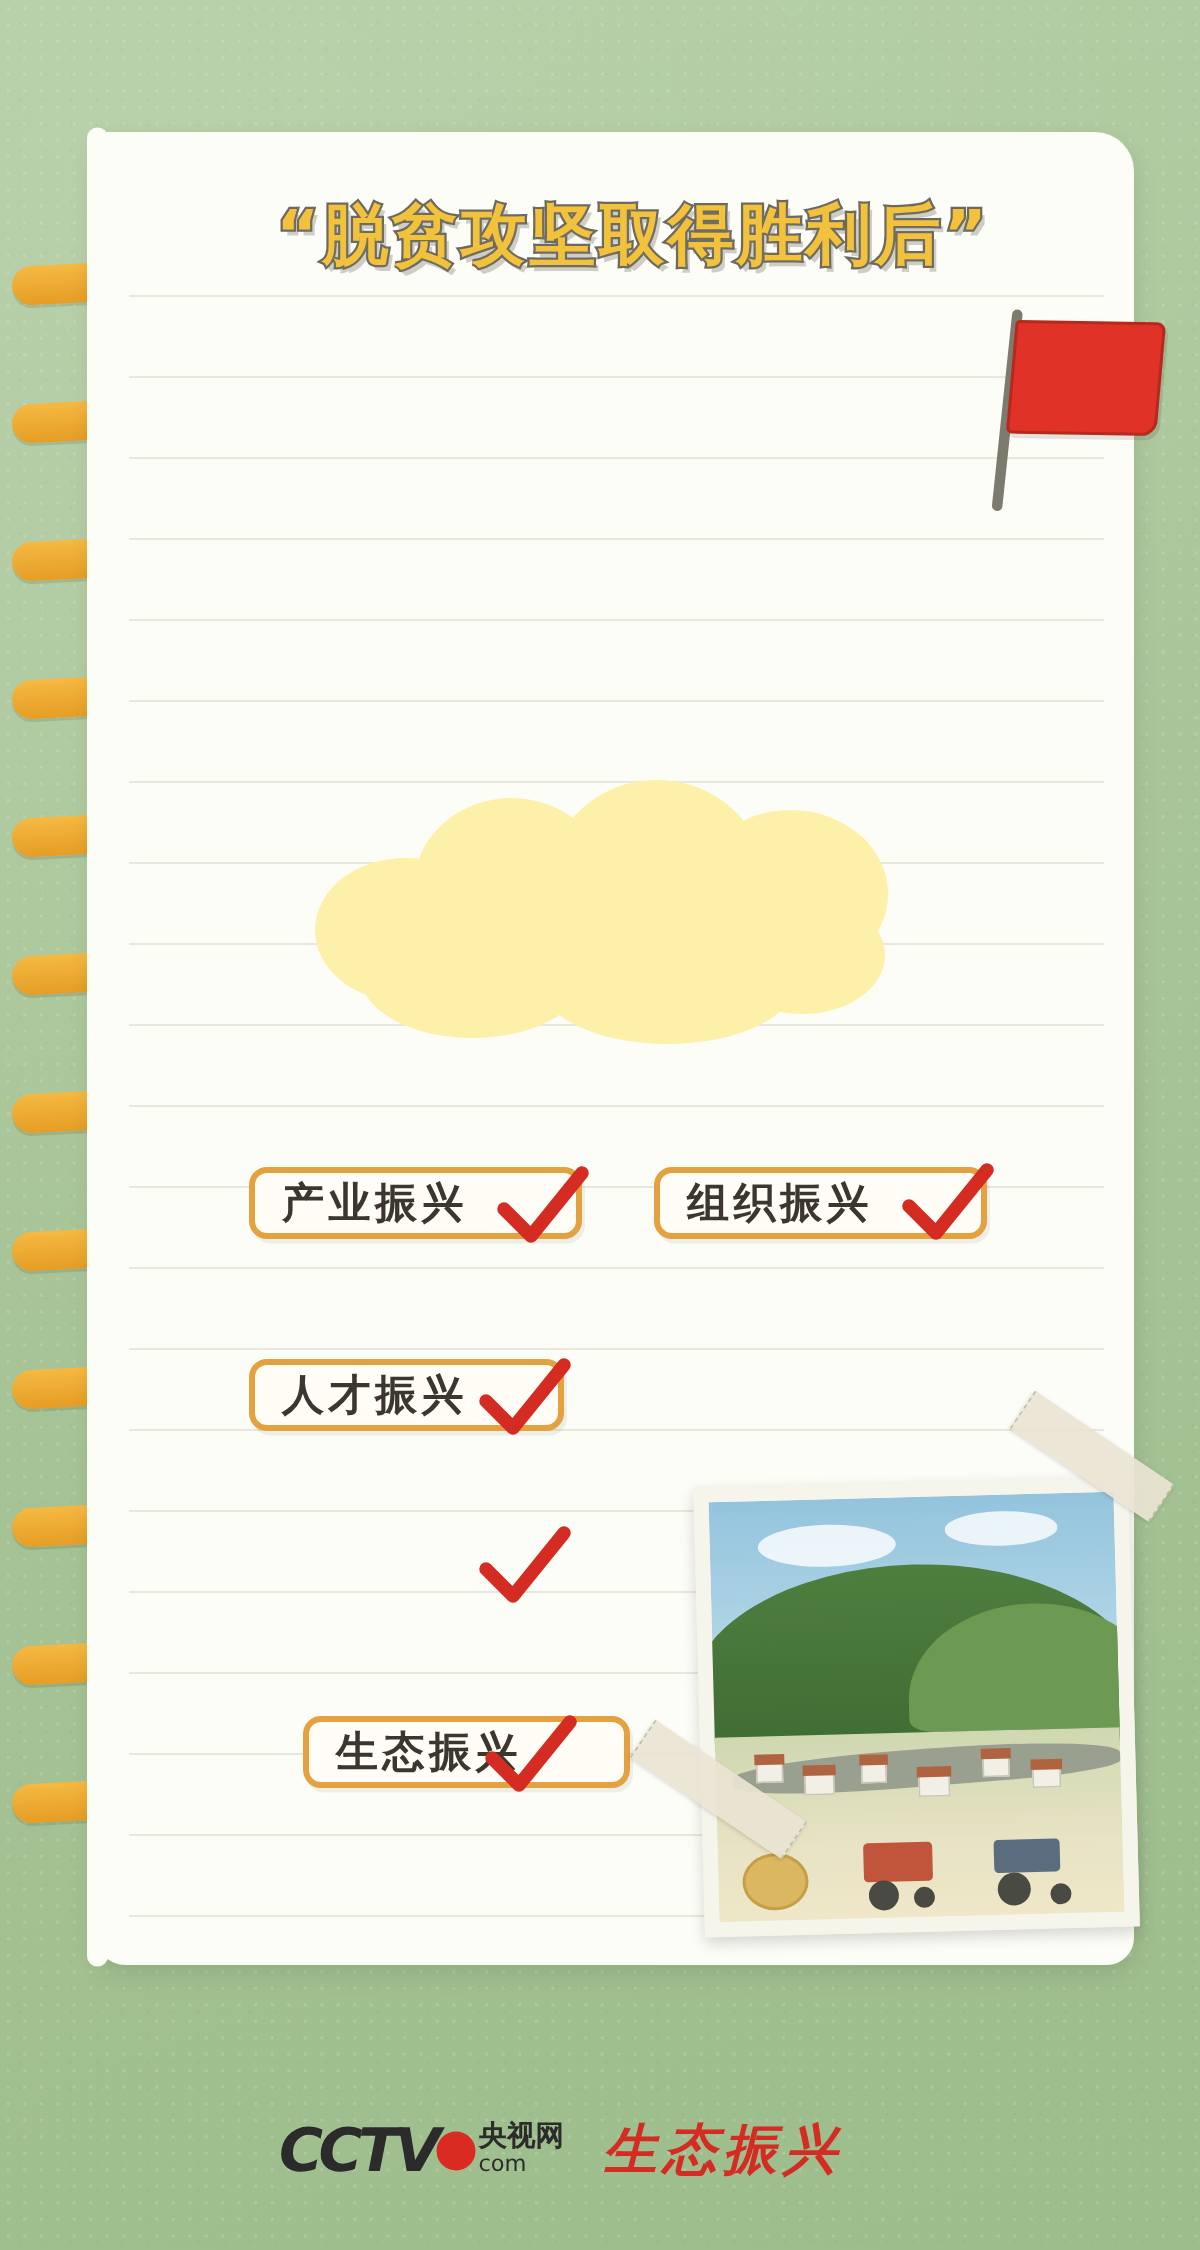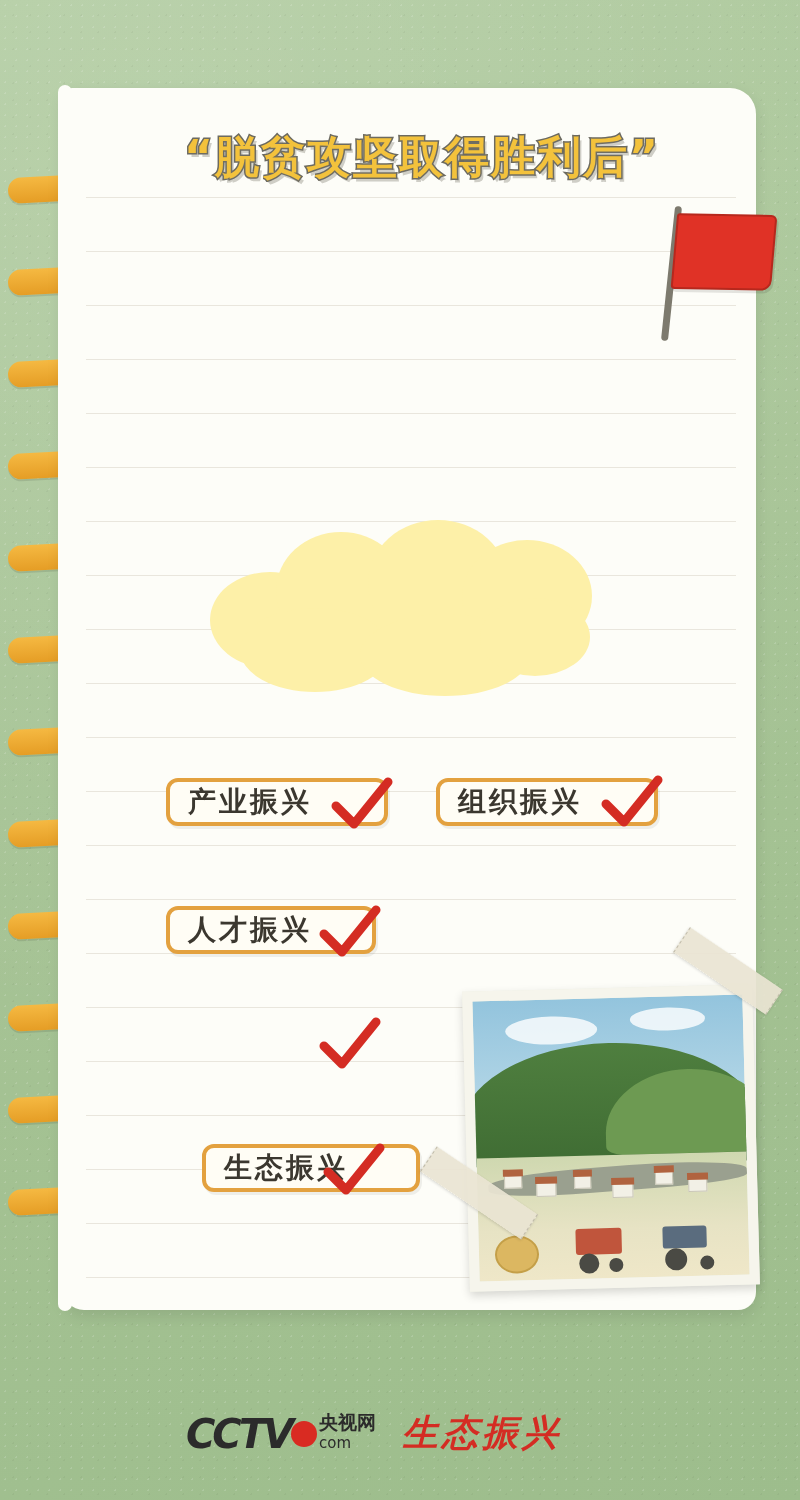--- a/index.html
+++ b/index.html
@@ -321,21 +321,21 @@
     font-style: italic;
     font-size: 40px;
     letter-spacing: -3px;
     color: #2b2b2b;
   }
   .cctv-right {
     line-height: 1.05;
     text-align: left;
   }
   .cctv-cn {
-    font-family: Liberation Mono, monospace;
+    font-family: Liberation Serif, serif;
     font-weight: bold;
     font-size: 19px;
     color: #2b2b2b;
   }
   .cctv-com {
     font-family: "DejaVu Sans", sans-serif;
     font-size: 15px;
     color: #2b2b2b;
   }
   .cctv-dot {

